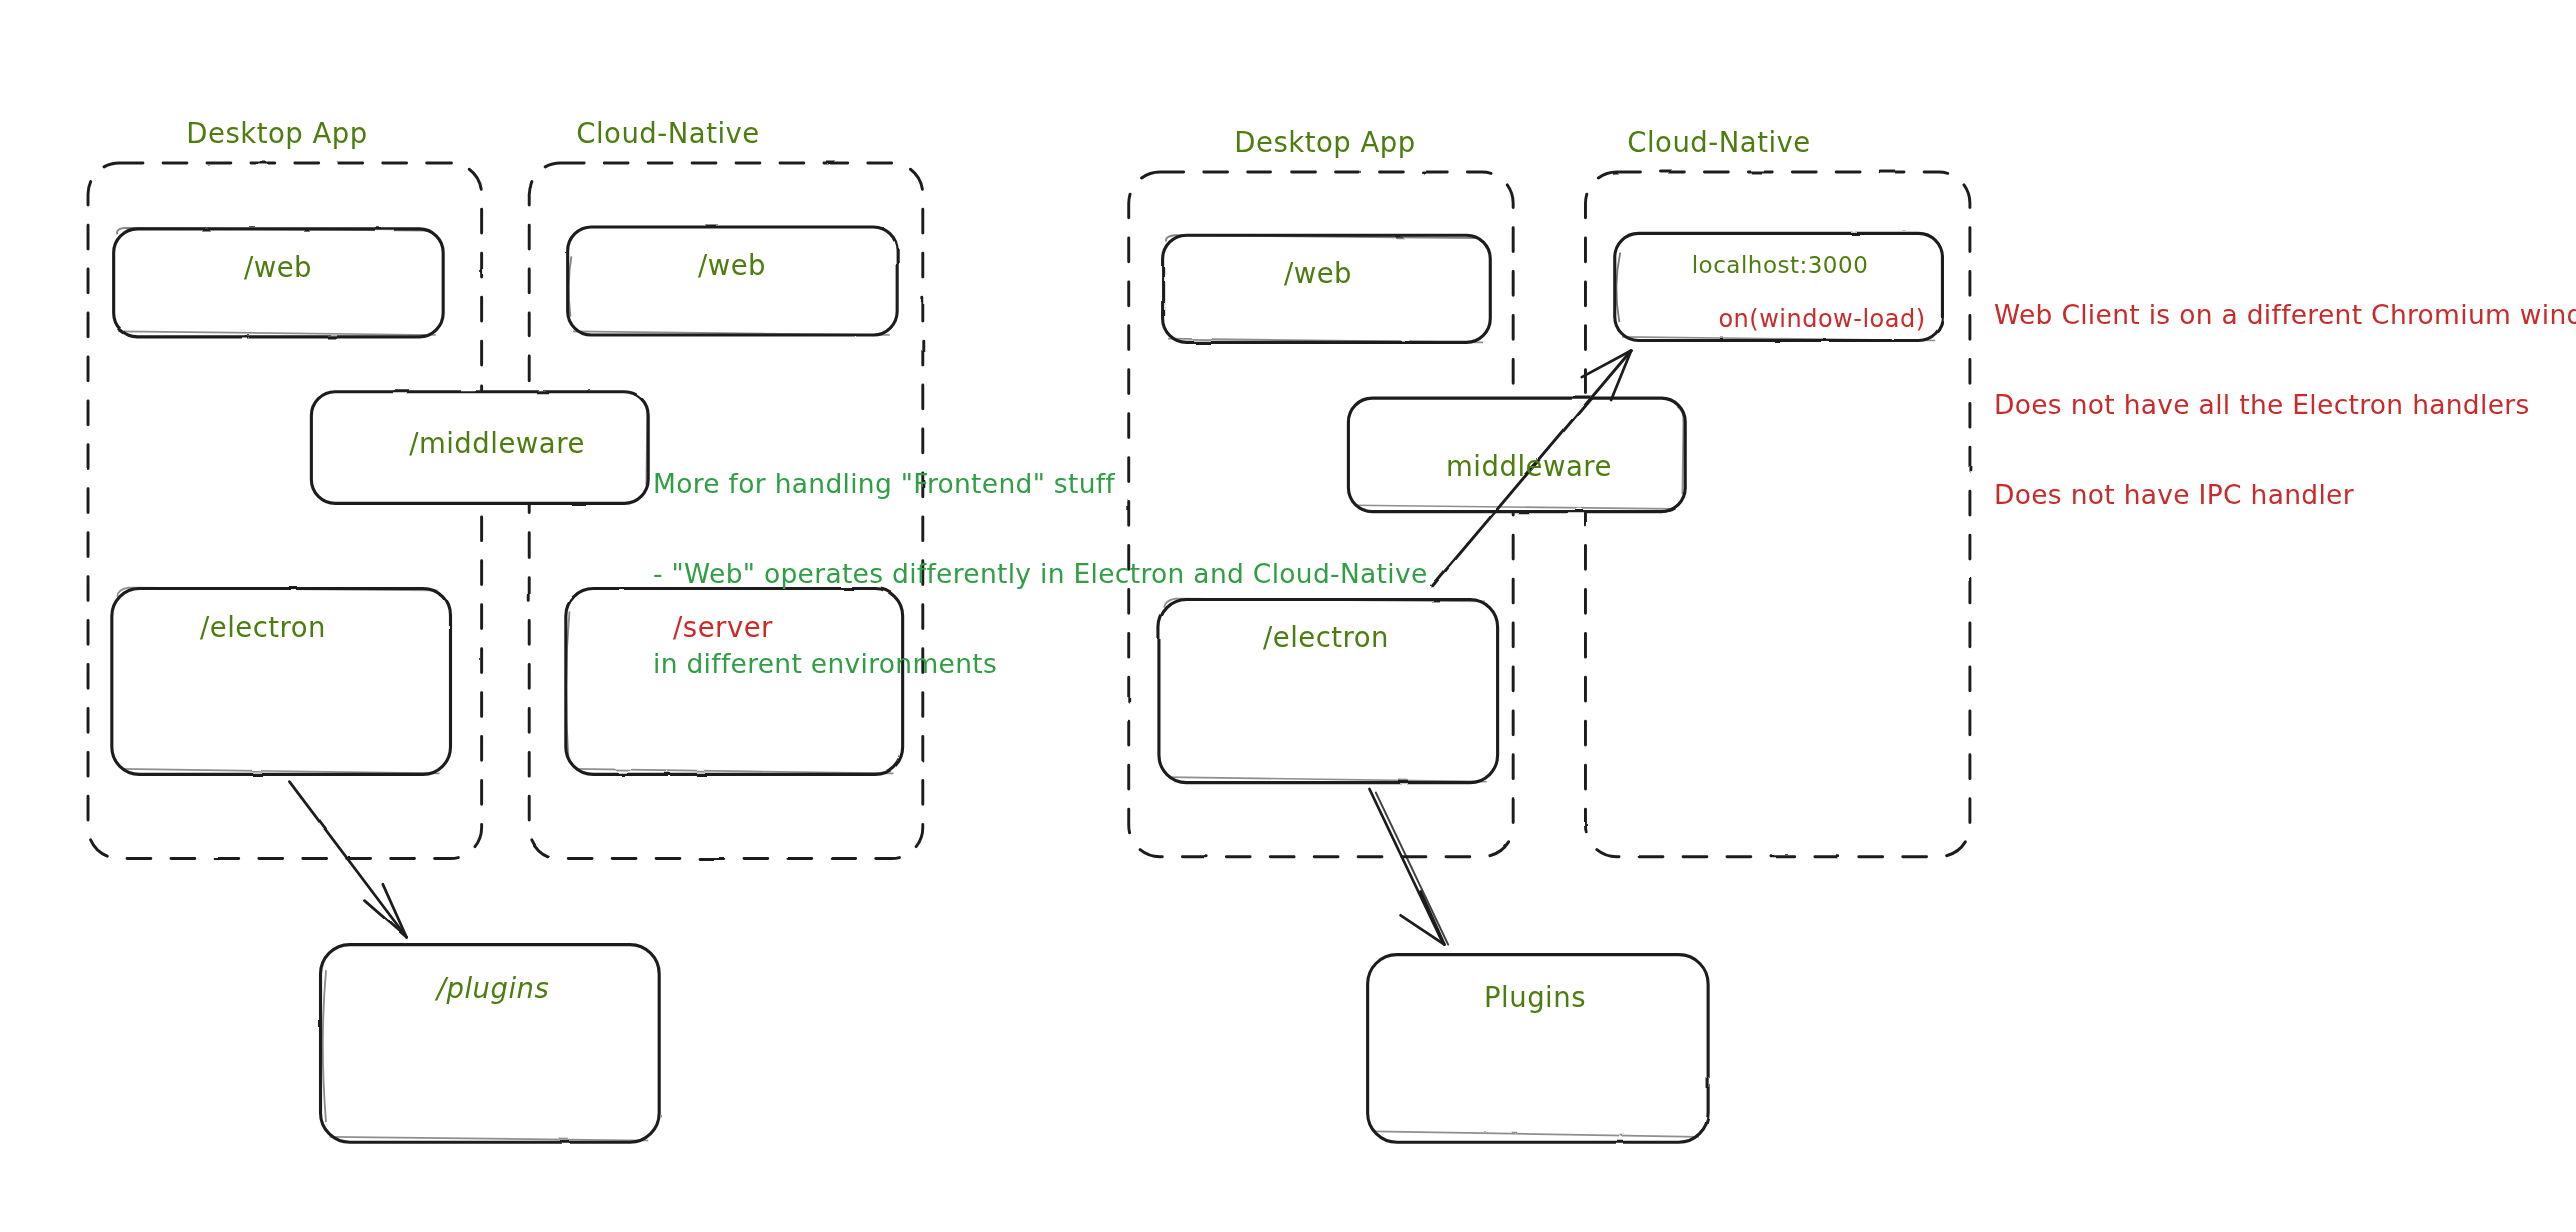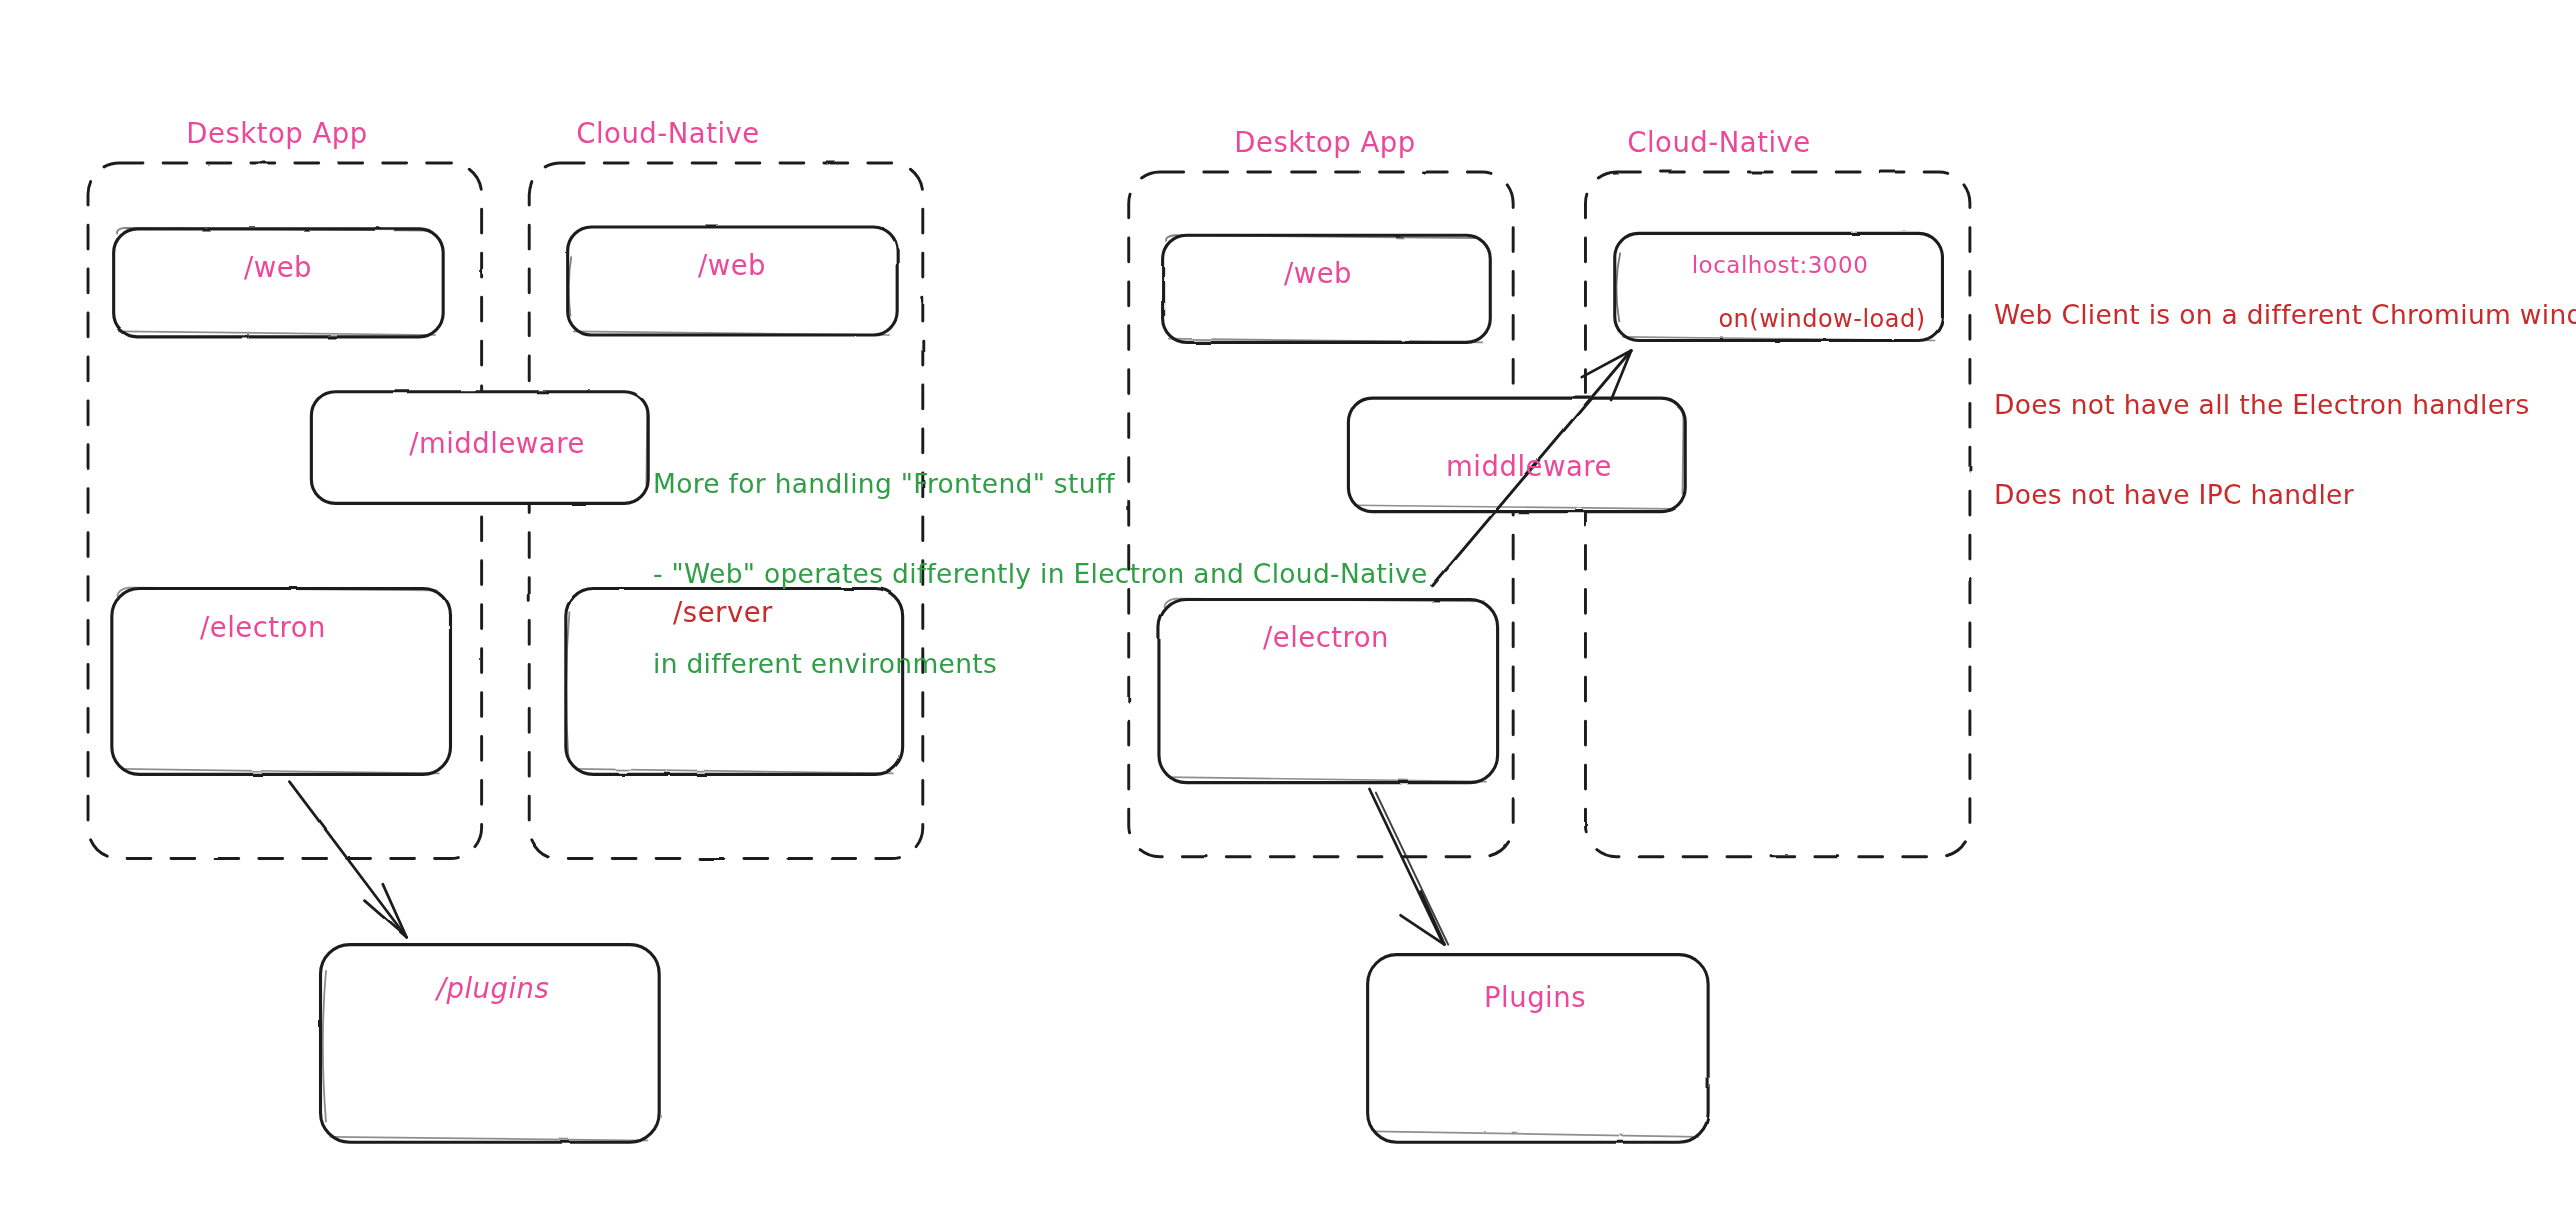--- a/index.html
+++ b/index.html
@@ -19,21 +19,21 @@
   #sketch {
     position: absolute;
     left: 0; top: 0;
     width: 2576px;
     height: 1232px;
     pointer-events: none;
   }
   .lbl {
     position: absolute;
     font-family: "DejaVu Sans", sans-serif;
-    color: #ec4899;
+    color: #4d7c0f;
     white-space: pre;
     letter-spacing: 0.5px;
   }
   .group-title {
     font-size: 27.5px;
     text-align: center;
     transform: translateX(-50%);
   }
   .box-label {
     font-size: 27.5px;
@@ -183,21 +183,21 @@
   <div class="lbl group-title" style="left:668px; top:117px;">Cloud-Native</div>
 
   <div class="lbl box-label" style="left:278px; top:251px;">/web</div>
 
   <div class="lbl box-label" style="left:732px; top:249px;">/web</div>
 
   <div class="lbl box-label" style="left:497px; top:427px;">/middleware</div>
 
   <div class="lbl box-label" style="left:263px; top:611px;">/electron</div>
 
-  <div class="lbl box-label red-text" style="left:723px; top:596px;">/server</div>
+  <div class="lbl box-label red-text" style="left:723px; top:611px;">/server</div>
 
   <div class="lbl box-label" style="left:493px; top:972px;font-style:italic;">/plugins</div>
 
   <div class="lbl group-title" style="left:1325px; top:126px;">Desktop App</div>
 
   <div class="lbl group-title" style="left:1719px; top:126px;">Cloud-Native</div>
 
   <div class="lbl box-label" style="left:1318px; top:257px;">/web</div>
 
   <div class="lbl box-label-big" style="left:1780px; top:252px;">localhost:3000</div>

